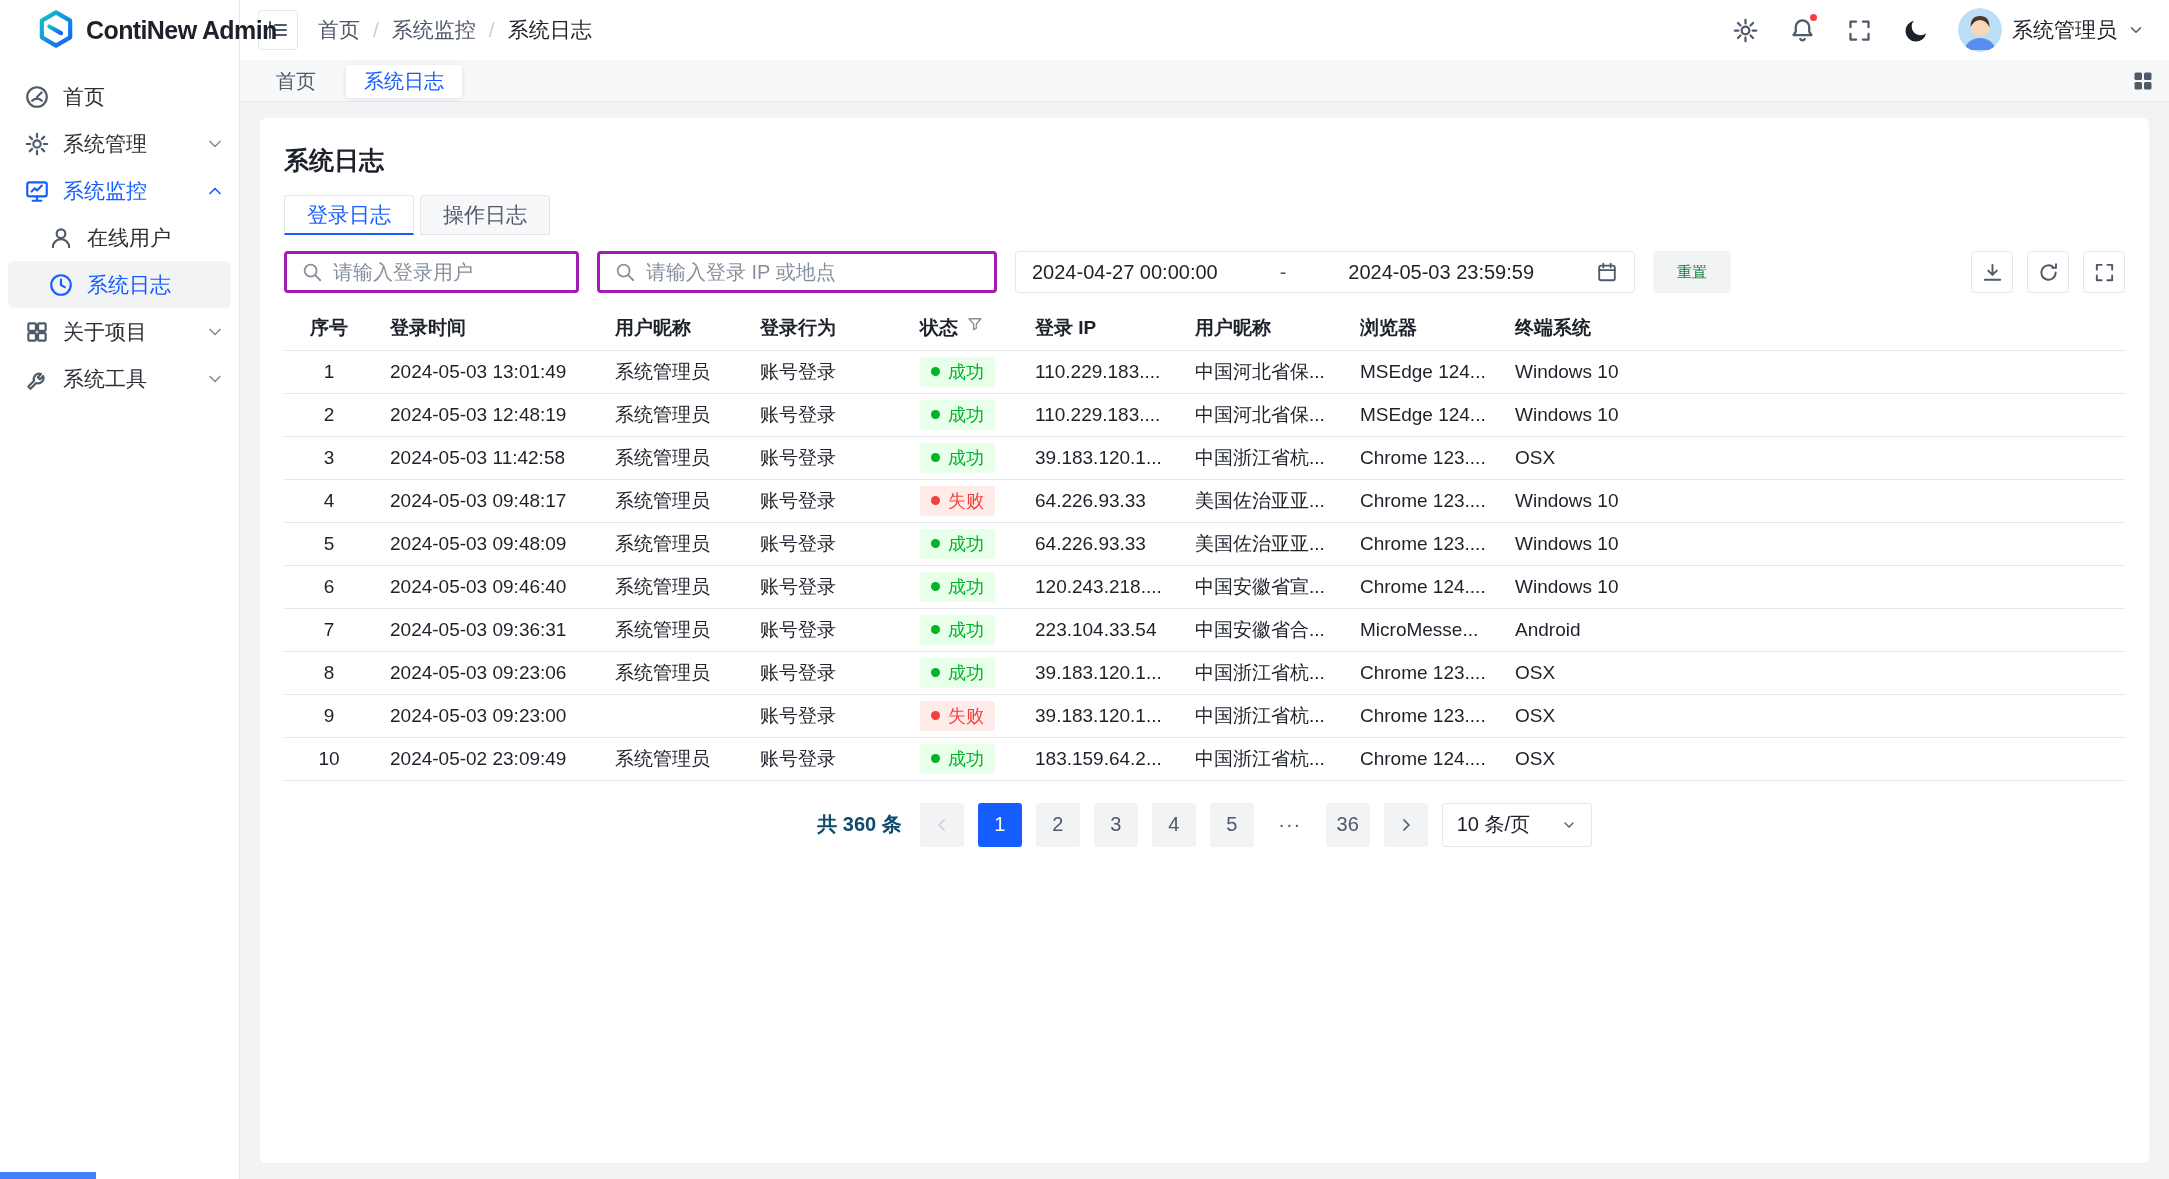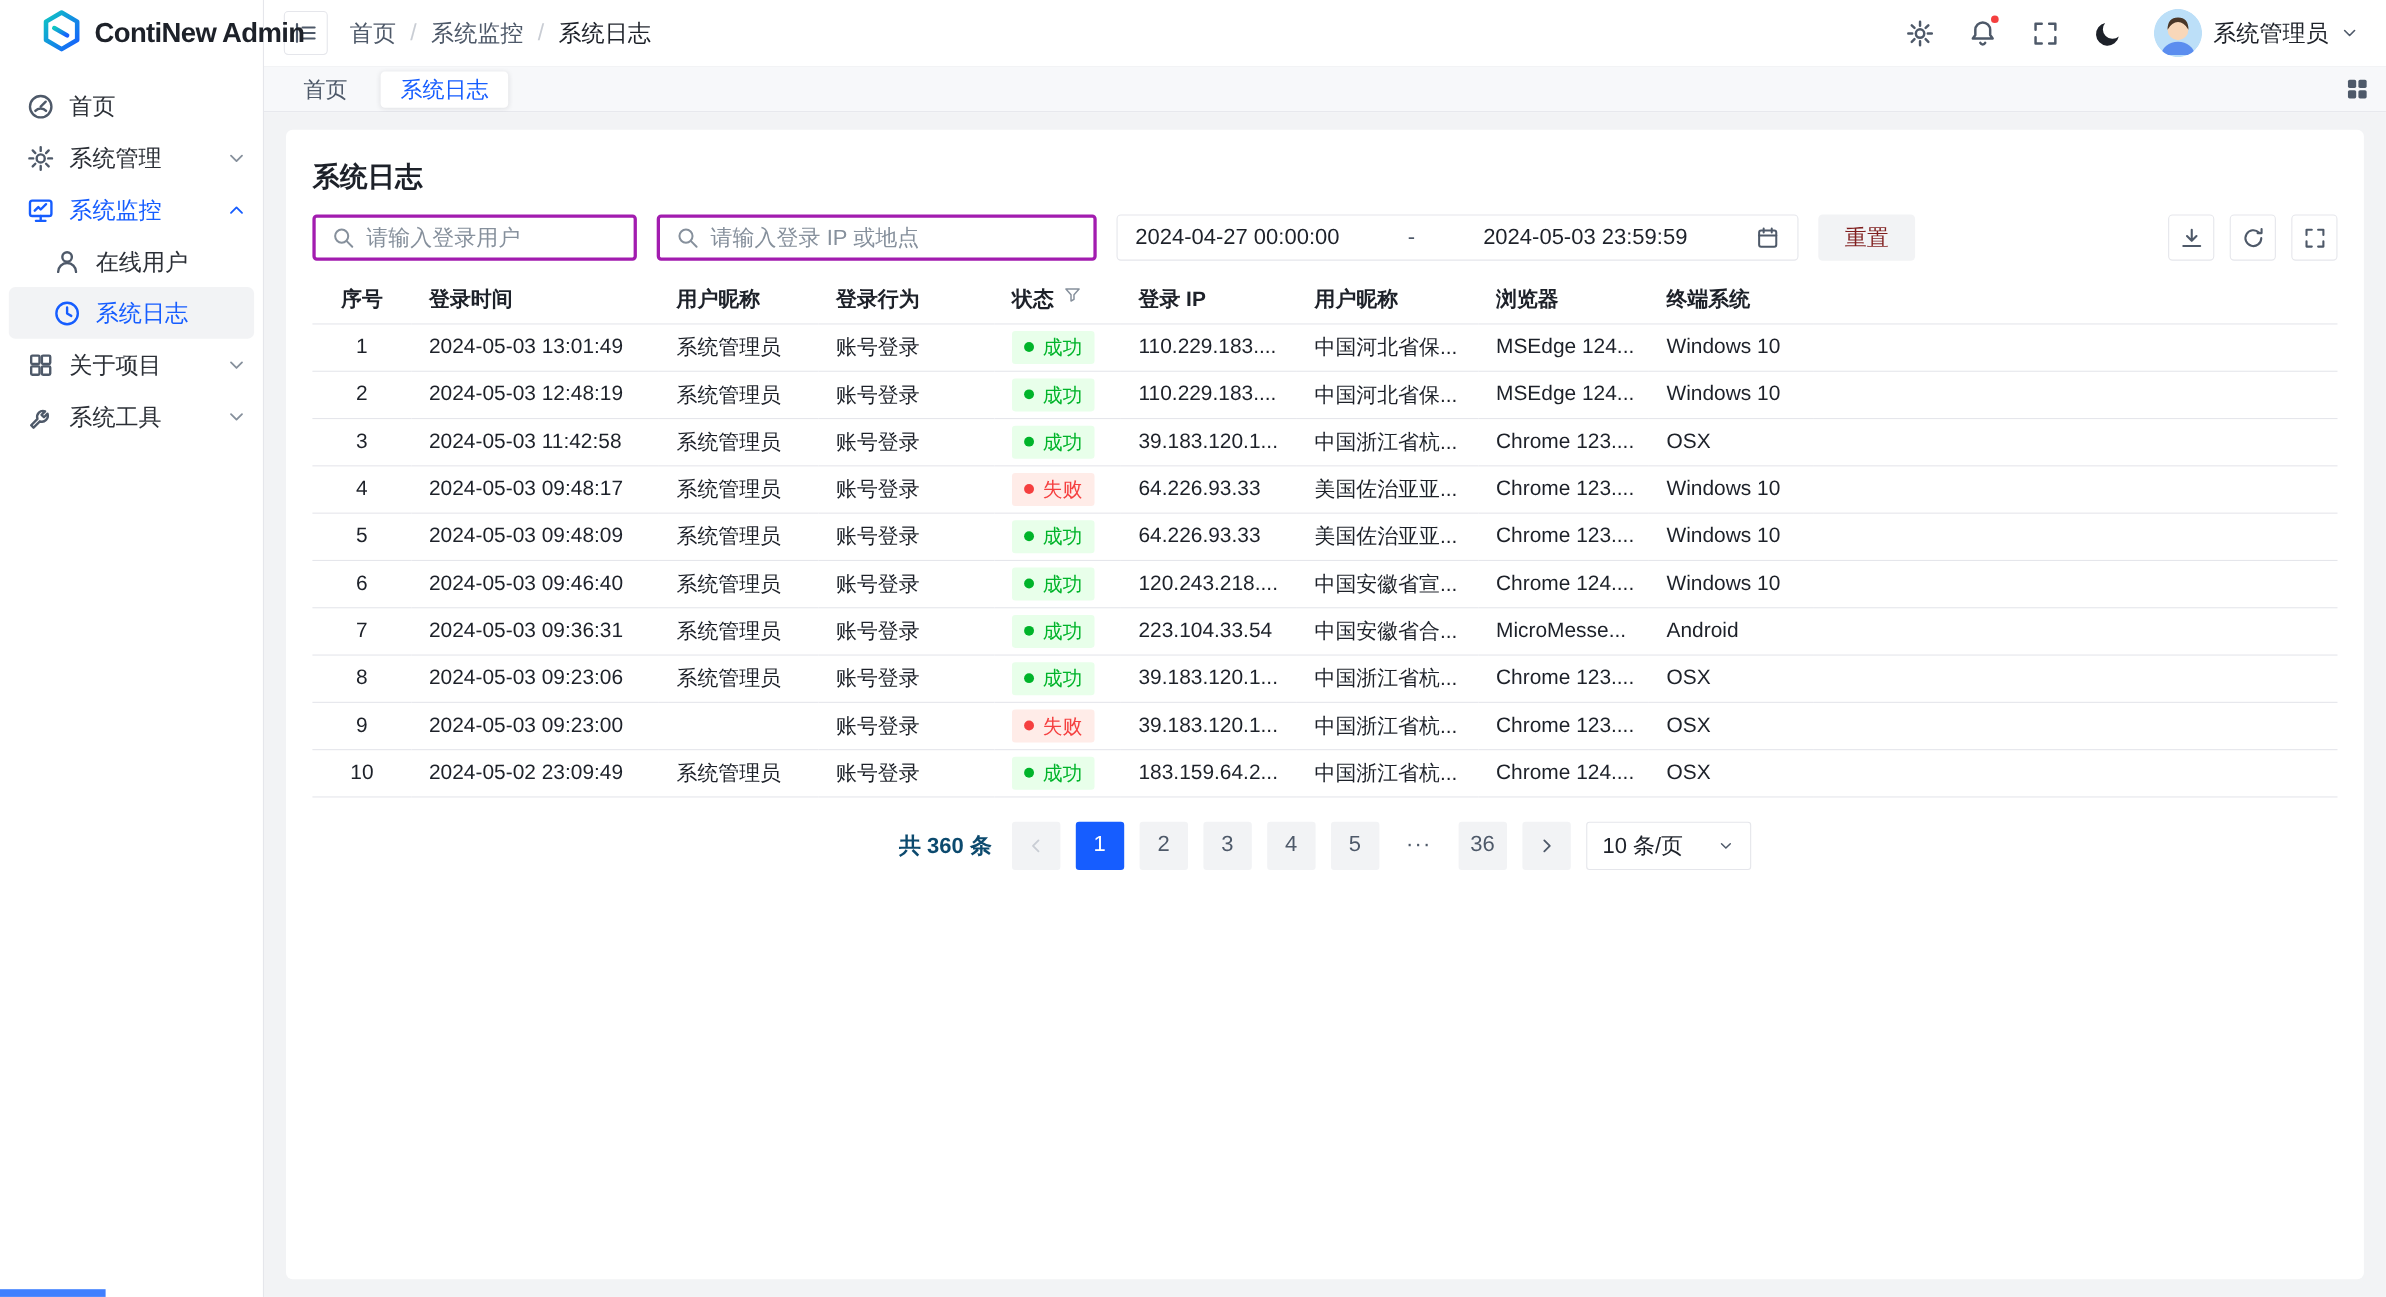--- a/index.html
+++ b/index.html
@@ -64,21 +64,21 @@
   .search-input { display:flex; align-items:center; gap:10px; height:42px; border:3px solid #a21caf; border-radius:4px; padding:0 14px; background:#fff; cursor:text; }
   .search-input .s-icon { width:22px; height:22px; color:#86909C; }
   .search-input .s-icon svg { width:22px; height:22px; }
   .search-input .ph { font-size:20px; color:#86909C; white-space:nowrap; }
   .si-user { width:295px; }
   .si-ip { width:400px; }
   .date-range { width:620px; height:42px; border:1px solid #E5E6EB; border-radius:4px; display:flex; align-items:center; justify-content:space-between; padding:0 16px; font-size:20px; color:#1D2129; cursor:pointer; background:#fff; }
   .date-range .date-sep { color:#4E5969; }
   .date-range .cal { width:22px; height:22px; color:#4E5969; }
   .date-range .cal svg { width:22px; height:22px; }
-  .reset-btn { height:42px; padding:0 24px; background:#F2F3F5; border-radius:4px; font-size:20px; color:#7f1d1d; }
+  .reset-btn { height:42px; padding:0 24px; background:#F2F3F5; border-radius:4px; font-size:15px; color:#15803d; }
   .toolbar { margin-left:auto; display:flex; gap:14px; }
   .tool-btn { width:42px; height:42px; border:1px solid #E5E6EB; border-radius:4px; display:flex; align-items:center; justify-content:center; color:#4E5969; background:#fff; }
   .tool-btn svg { width:23px; height:23px; }
 
   table.log-table { width:100%; border-collapse:collapse; table-layout:fixed; }
   .log-table th, .log-table td { height:43px; padding:0 16px; font-size:19px; text-align:left; white-space:nowrap; overflow:hidden; border-bottom:1px solid #E5E6EB; color:#1D2129; }
   .log-table th { font-weight:700; }
   .log-table .col-no { text-align:center; }
   .th-flex { display:inline-flex; align-items:flex-start; gap:8px; }
   .funnel { width:18px; height:18px; color:#86909C; cursor:pointer; }
@@ -286,20 +286,28 @@
           <rect x="3.5" y="13" width="7.5" height="7.5" rx="1.5"></rect>
           <rect x="13" y="13" width="7.5" height="7.5" rx="1.5"></rect>
         </svg>
     </div>
   </div>
 
   <div class="content">
     <div class="card">
       <h2 class="page-title">系统日志</h2>
 
+      <div class="log-tabs">
+        <div class="log-tab active">
+          <span>登录日志</span>
+        </div>
+        <div class="log-tab">
+          <span>操作日志</span>
+        </div>
+      </div>
 
       <div class="filter-row">
         <div class="search-input si-user">
           <span class="s-icon">
             <svg class="ic" viewBox="0 0 24 24">
                 <circle cx="10.5" cy="10.5" r="6.5"></circle>
                 <path d="M15.5 15.5 L21 21"></path>
               </svg>
           </span>
           <span class="ph">请输入登录用户</span>

